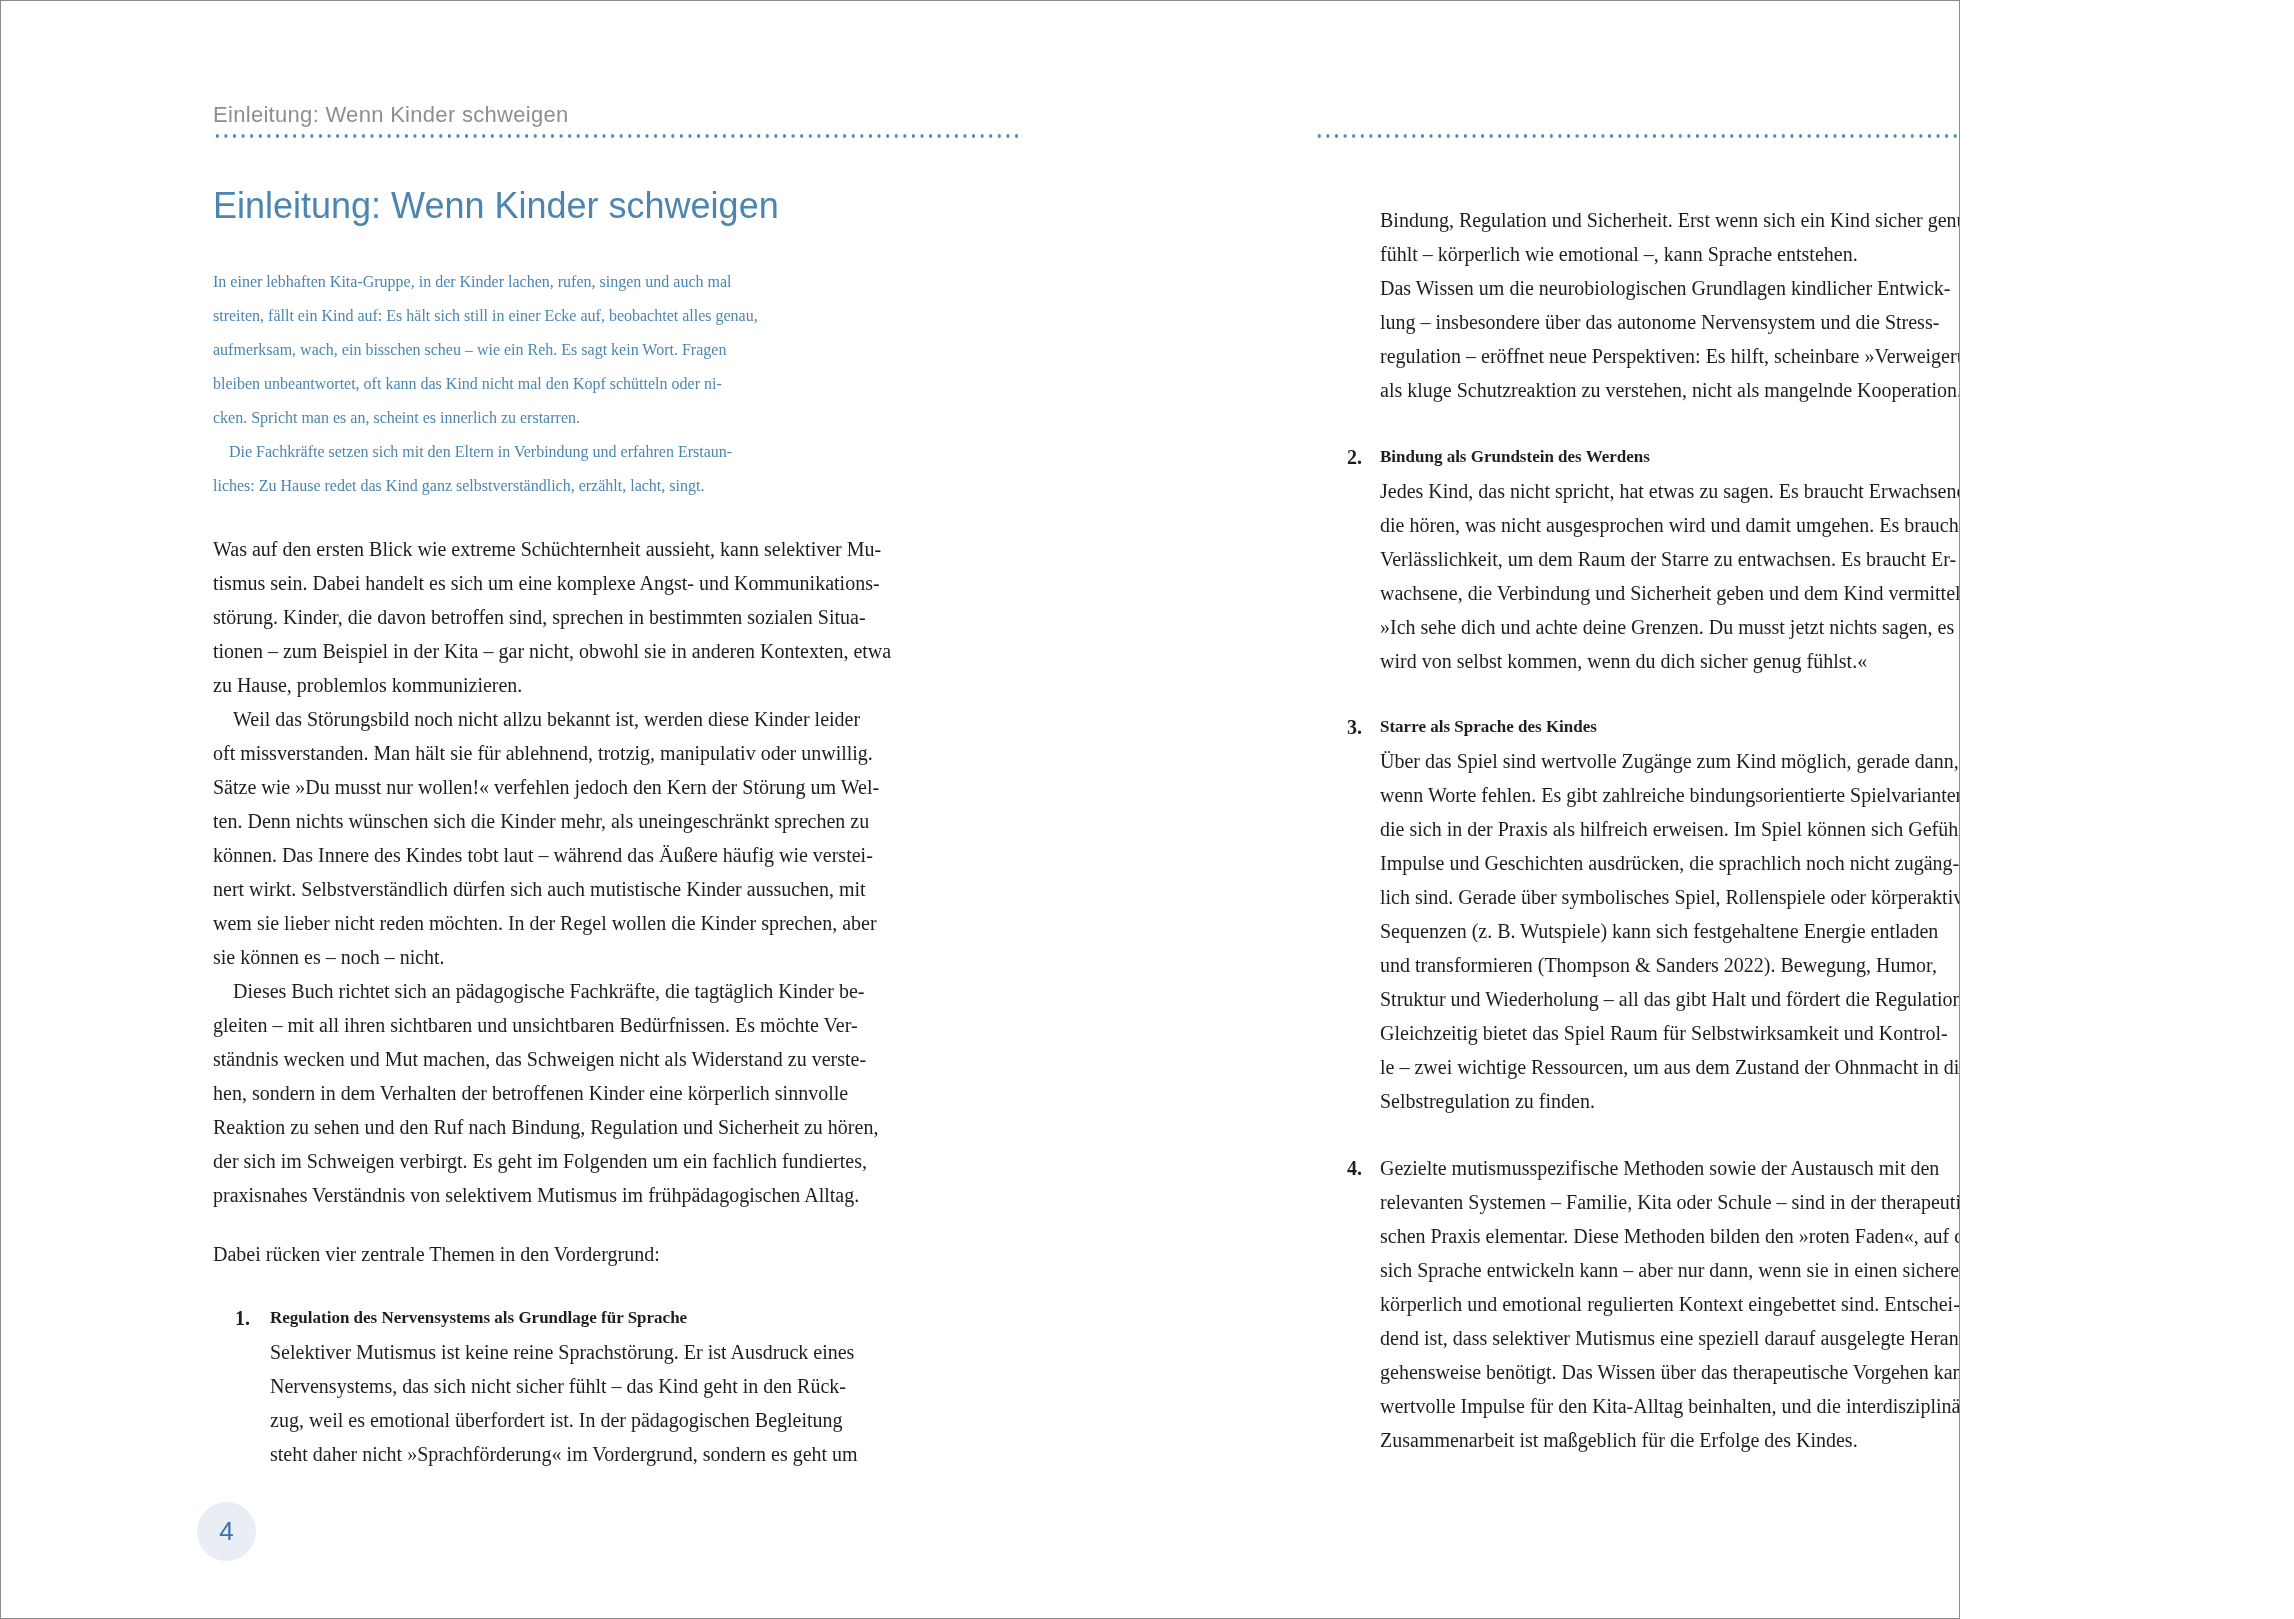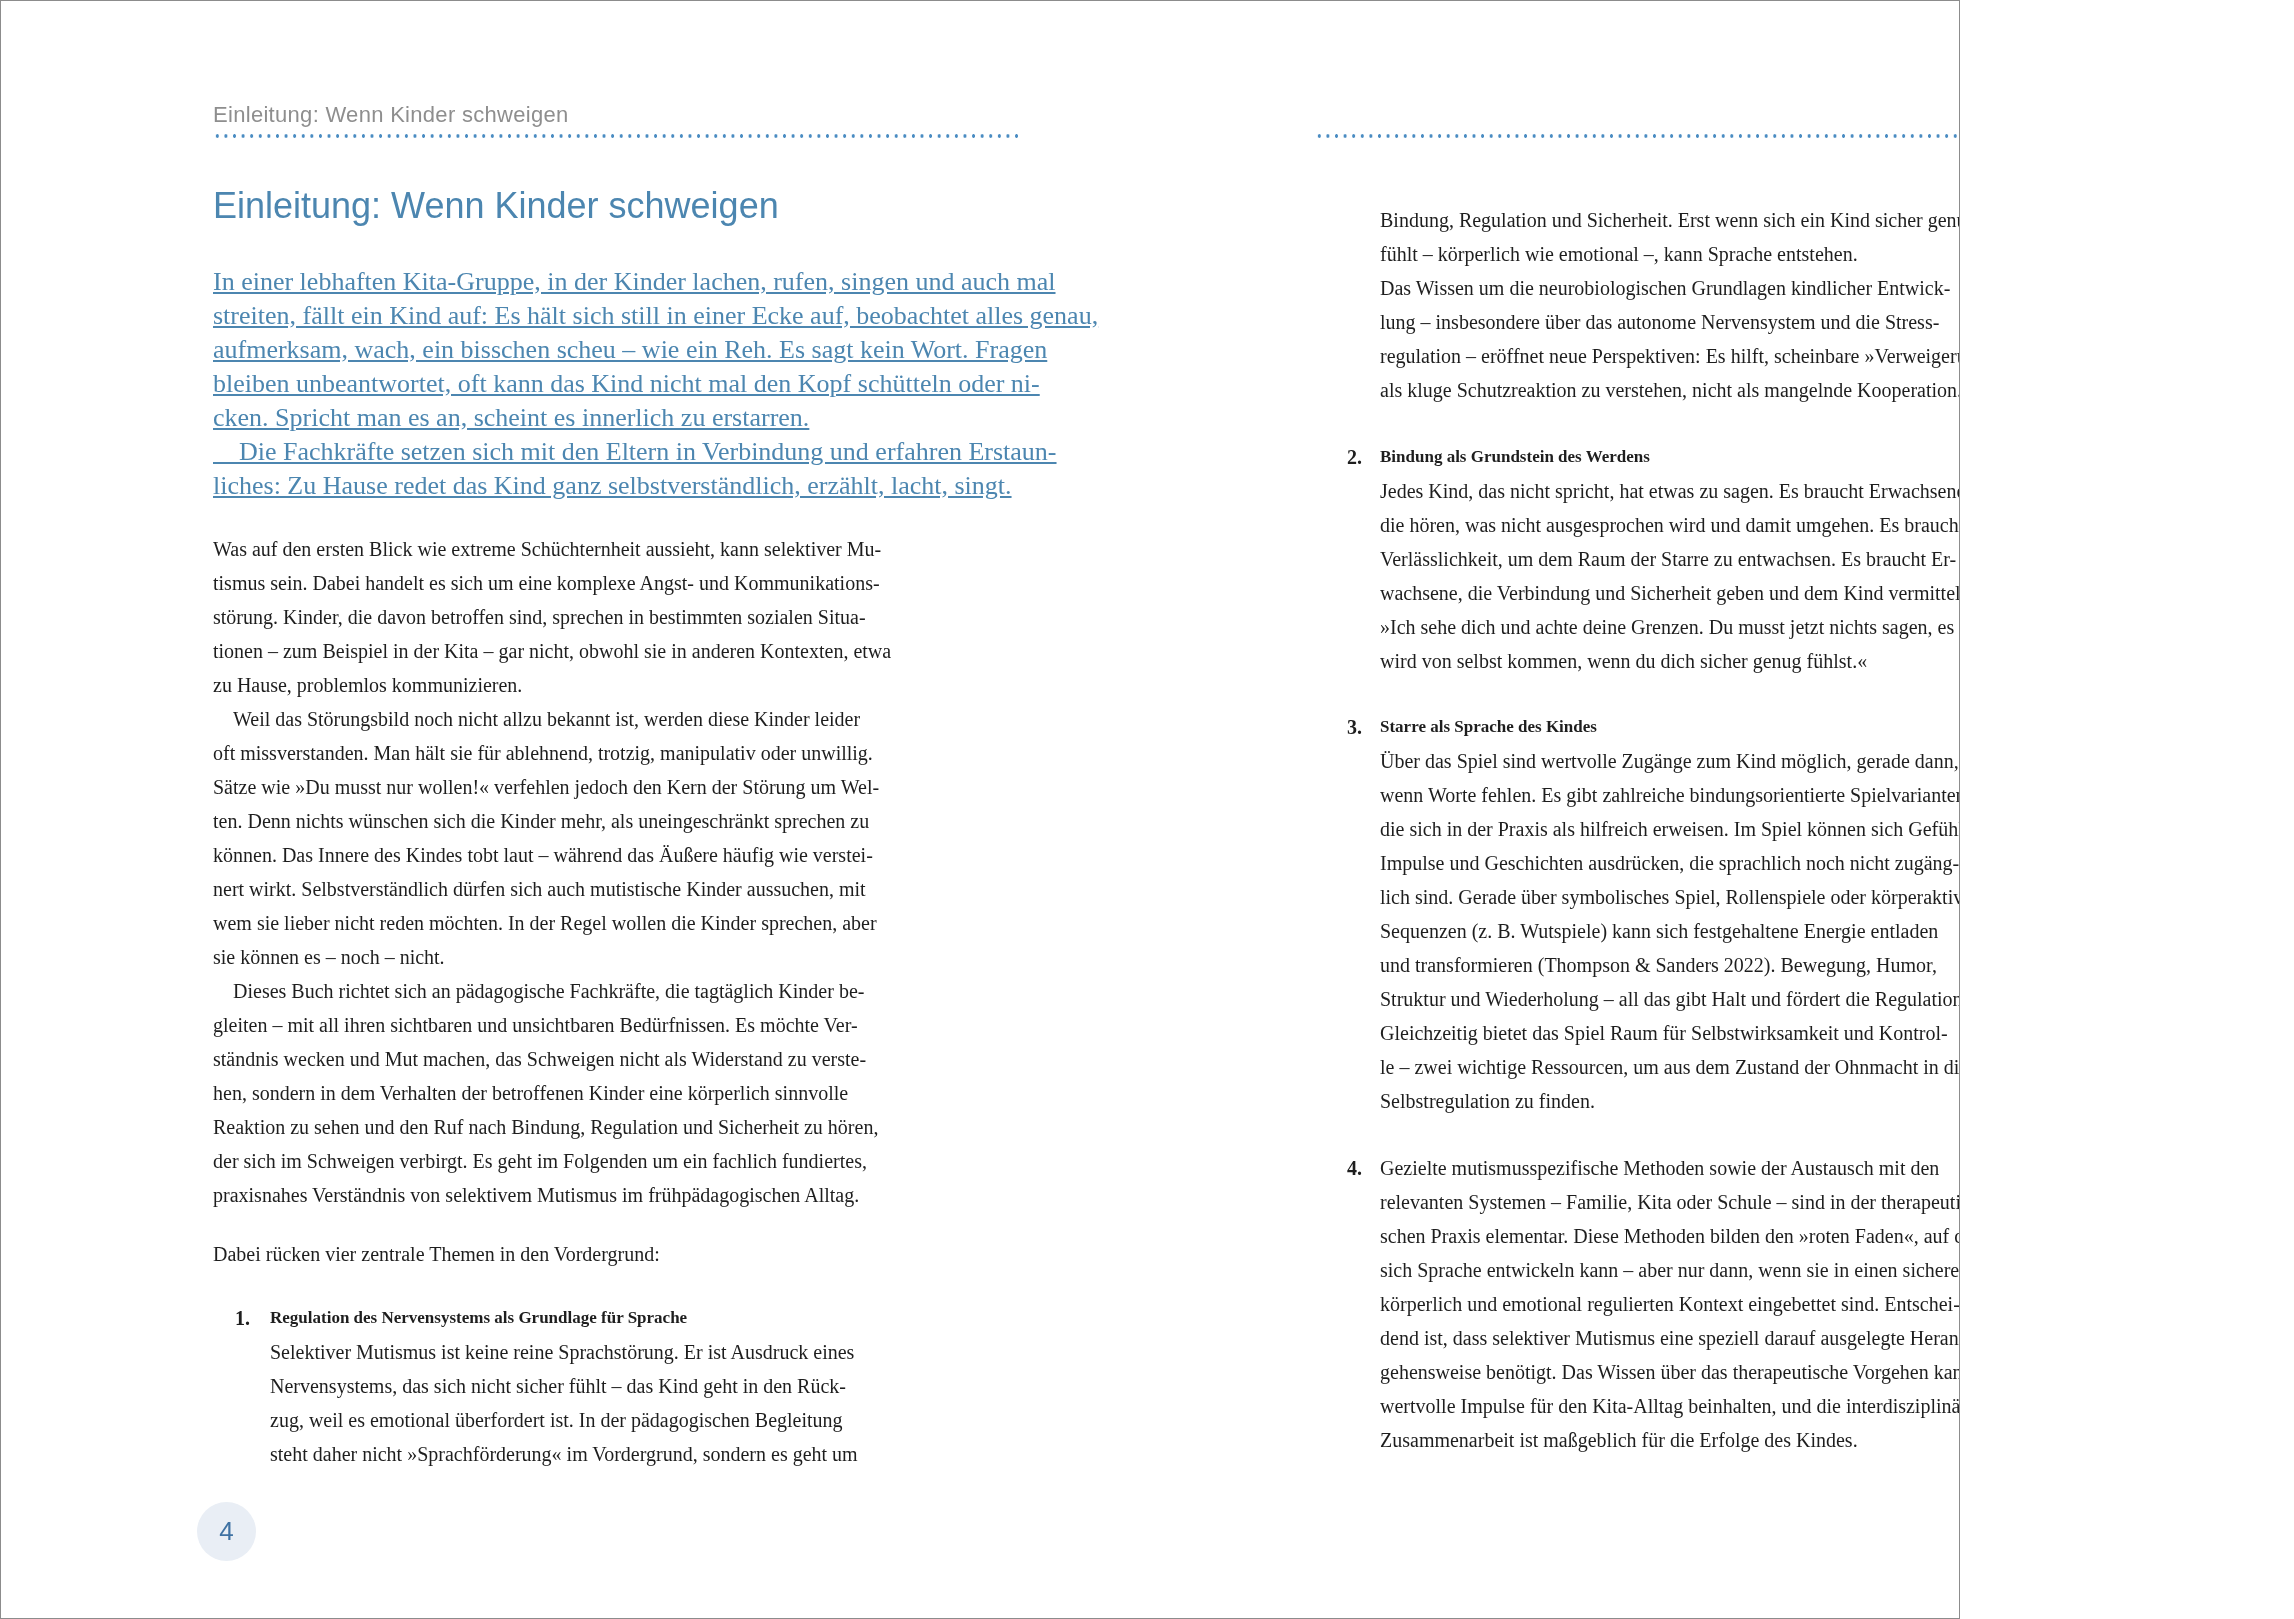--- a/index.html
+++ b/index.html
@@ -34,21 +34,21 @@
     position: absolute; left: 212px; top: 184px; margin: 0;
     font-family: "Liberation Sans", sans-serif;
     font-weight: 400; font-size: 36px; color: #4c86b0;
   }
   .lines { white-space: pre; }
   .col { position: absolute; color: #1e1e1e; font-size: 20px; line-height: 34px; }
   .col-left  { left: 212px;  top: 531px; width: 808px; }
   .col-right { left: 1314px; top: 202px; width: 771px; }
   .intro {
     position: absolute; left: 212px; top: 264px; width: 808px;
-    margin: 0; color: #4c86b0; font-size: 26px; line-height: 34px; text-decoration: underline;
+    margin: 0; color: #4c86b0; font-size: 16px; line-height: 34px;
   }
   .para { margin: 0; }
   .lead-in { margin: 25px 0 0 0; }
   .list-item { position: relative; margin-top: 30px; }
   .col-left  .list-item { padding-left: 57px; }
   .col-left  .list-item .num { position: absolute; left: 22px; top: 0; }
   .col-right .list-item { padding-left: 65px; margin-top: 32.5px; }
   .col-right .list-item .num { position: absolute; left: 32px; top: 0; }
   .num, .item-heading { font-weight: 700; }
   .item-heading { margin: 0; font-size: 17px; line-height: 34px; }

